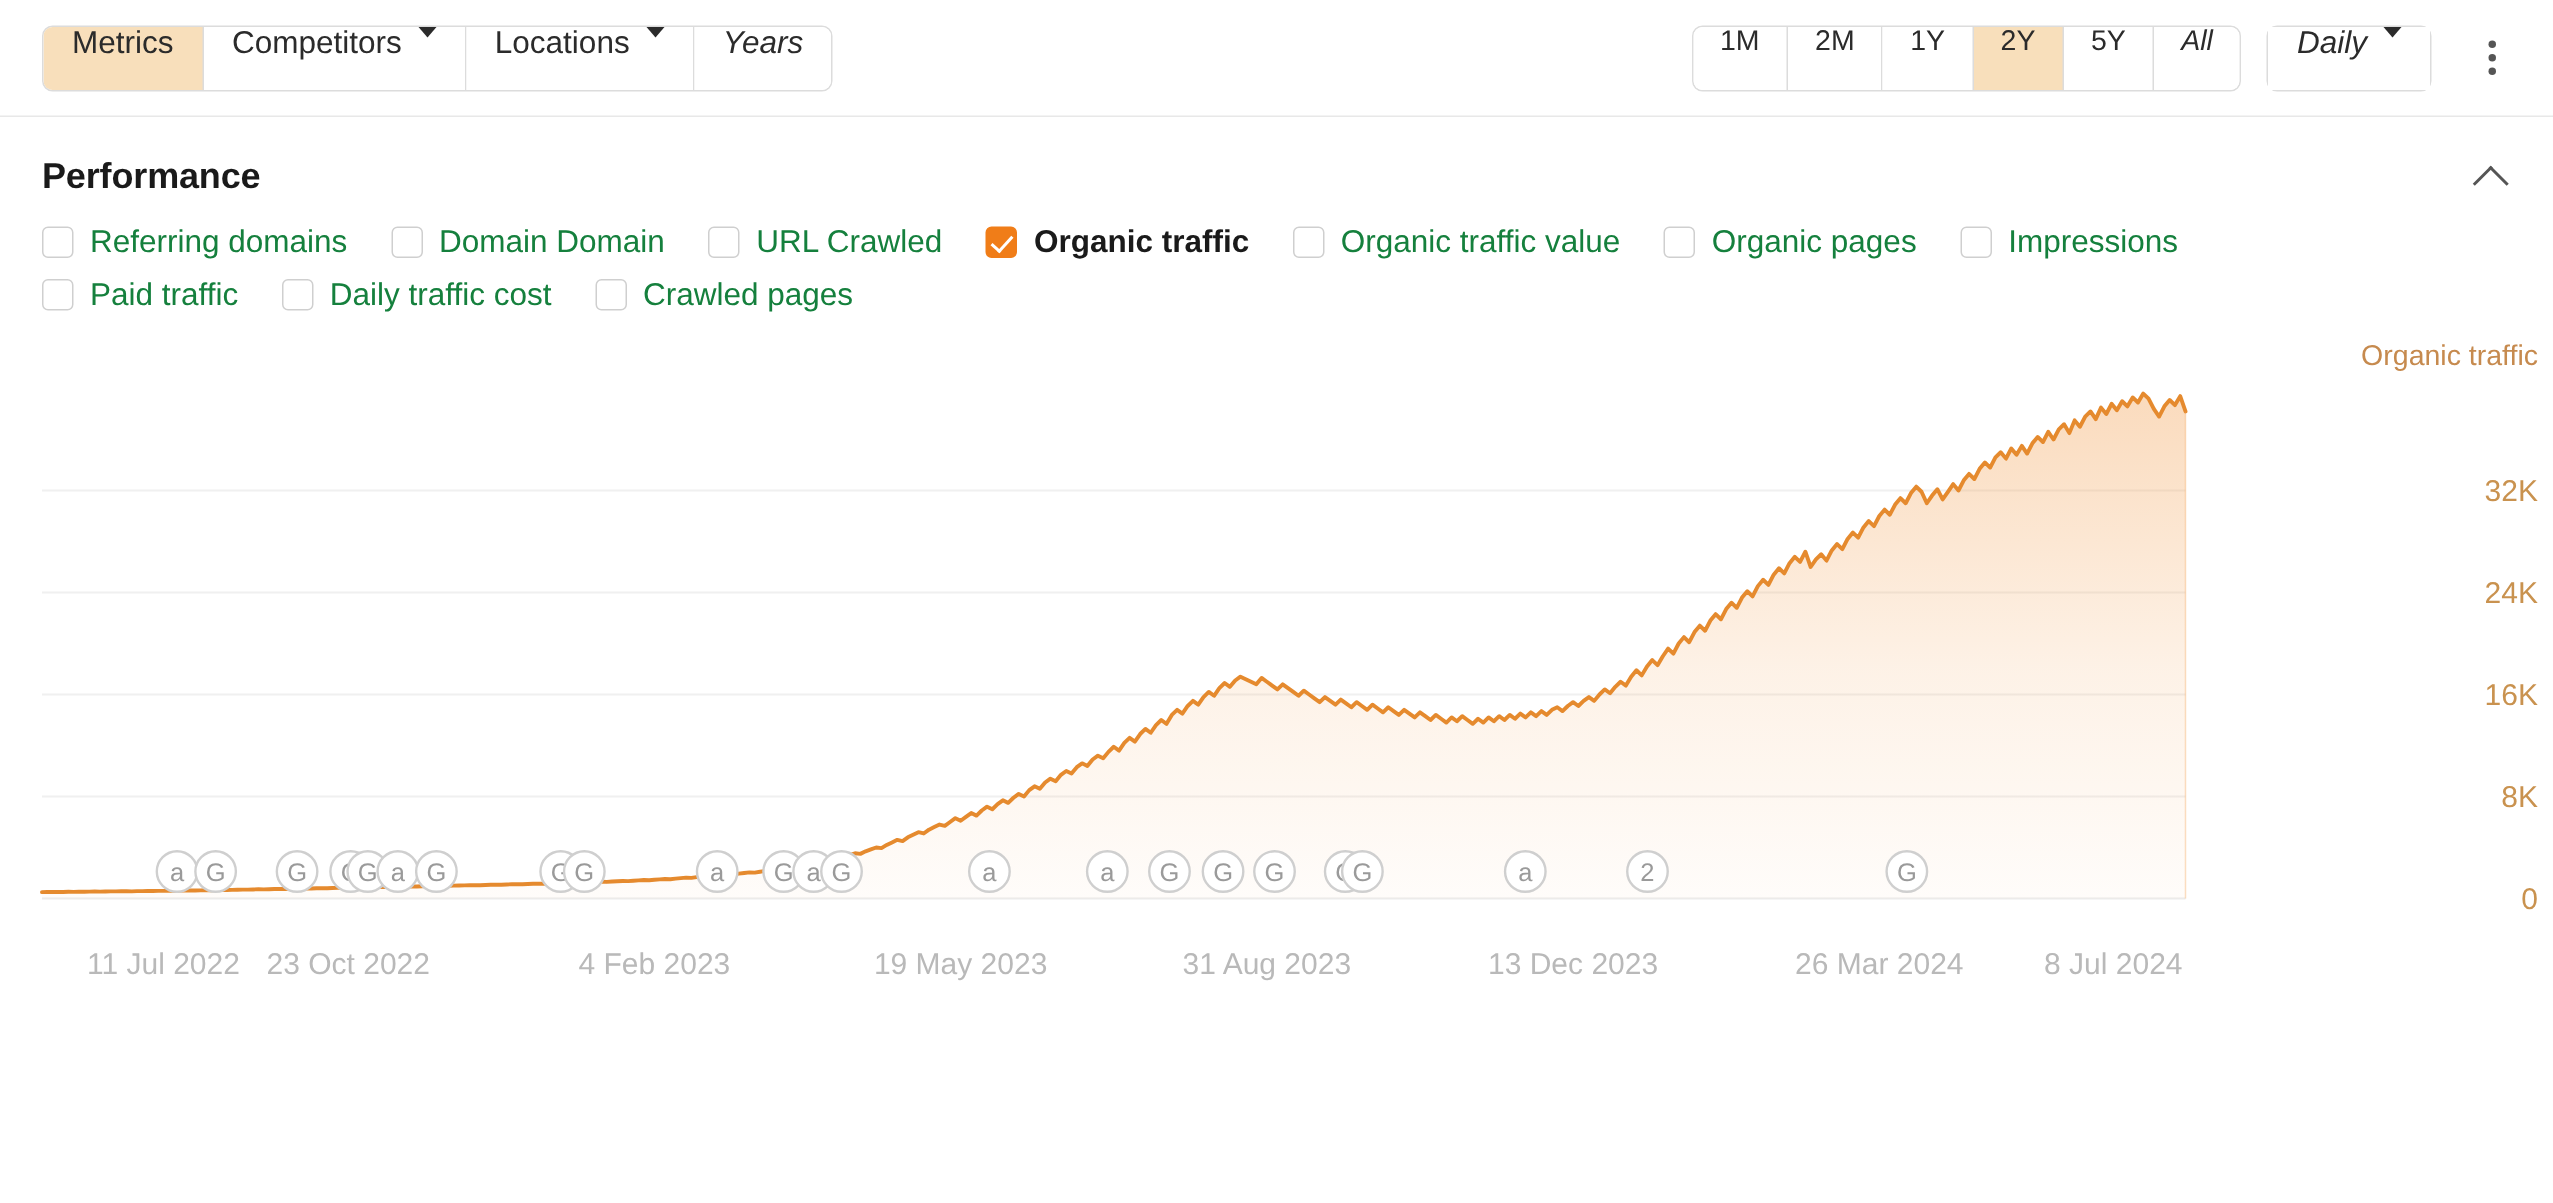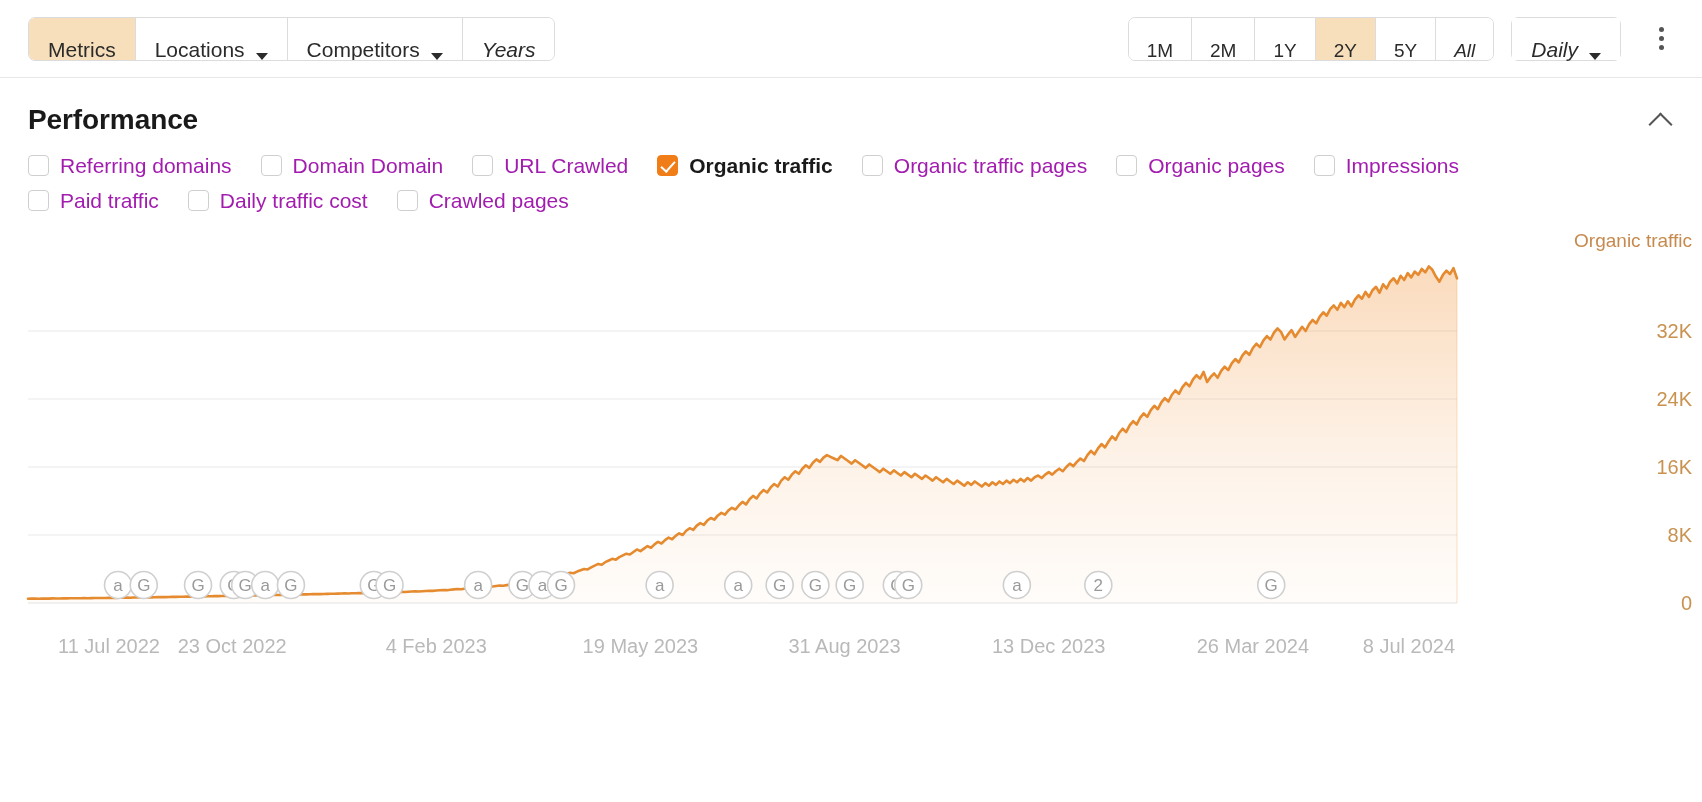--- a/index.html
+++ b/index.html
@@ -27,21 +27,21 @@
   .seg-group {
     display: flex;
     border: 1px solid #dcdcdc;
     border-radius: 7px;
     overflow: hidden;
     background: #fff;
     height: 44px;
   }
   .seg-btn {
     display: flex;
-    align-items: flex-end;
+    align-items: flex-start;
     gap: 11px;
     padding: 0 19px;
     font-size: 21px;
     color: #2b2b2b;
     background: #fff;
     border: none;
     border-right: 1px solid #dcdcdc;
     height: 100%;
     cursor: pointer;
     white-space: nowrap;
@@ -96,21 +96,21 @@
     display: block;
   }
 
   
   .section-head {
     display: flex;
     align-items: center;
     padding: 26px 30px 0 28px;
   }
   .section-title {
-    font-size: 28px;
+    font-size: 24px;
     font-weight: bold;
     color: #1a1a1a;
     letter-spacing: -0.1px;
   }
   .chev-up {
     margin-left: auto;
     width: 22px;
     height: 22px;
     position: relative;
     cursor: pointer;
@@ -159,21 +159,21 @@
     content: "";
     position: absolute;
     left: 6px; top: 2px;
     width: 6px; height: 12px;
     border-right: 2.6px solid #fff;
     border-bottom: 2.6px solid #fff;
     transform: rotate(42deg);
   }
   .metric-label {
     font-size: 21px;
-    color: #a21caf;
+    color: #15803d;
     line-height: 1;
   }
   .metric.on .metric-label {
     color: #1a1a1a;
     font-weight: bold;
   }
 
   
   .chart-wrap {
     position: relative;
@@ -221,25 +221,25 @@
 </head>
 <body>
 
 <div class="toolbar">
 
   <div class="seg-group" id="leftSegments">
       <button class="seg-btn active">
         <span>Metrics</span>
       </button>
       <button class="seg-btn">
-        <span>Locations</span>
+        <span>Competitors</span>
         <span class="caret"></span>
       </button>
       <button class="seg-btn">
-        <span>Competitors</span>
+        <span>Locations</span>
         <span class="caret"></span>
       </button>
       <button class="seg-btn">
         <span>Years</span>
       </button>
     </div>
 
   <div class="toolbar-right">
     <div class="seg-group range-group" id="rangeSegments">
         <button class="seg-btn">
@@ -295,21 +295,21 @@
       <div class="metric">
         <span class="cb"></span>
         <span class="metric-label">URL Crawled</span>
       </div>
       <div class="metric on">
         <span class="cb checked"></span>
         <span class="metric-label">Organic traffic</span>
       </div>
       <div class="metric">
         <span class="cb"></span>
-        <span class="metric-label">Organic traffic pages</span>
+        <span class="metric-label">Organic traffic value</span>
       </div>
       <div class="metric">
         <span class="cb"></span>
         <span class="metric-label">Organic pages</span>
       </div>
       <div class="metric">
         <span class="cb"></span>
         <span class="metric-label">Impressions</span>
       </div>
     </div>

